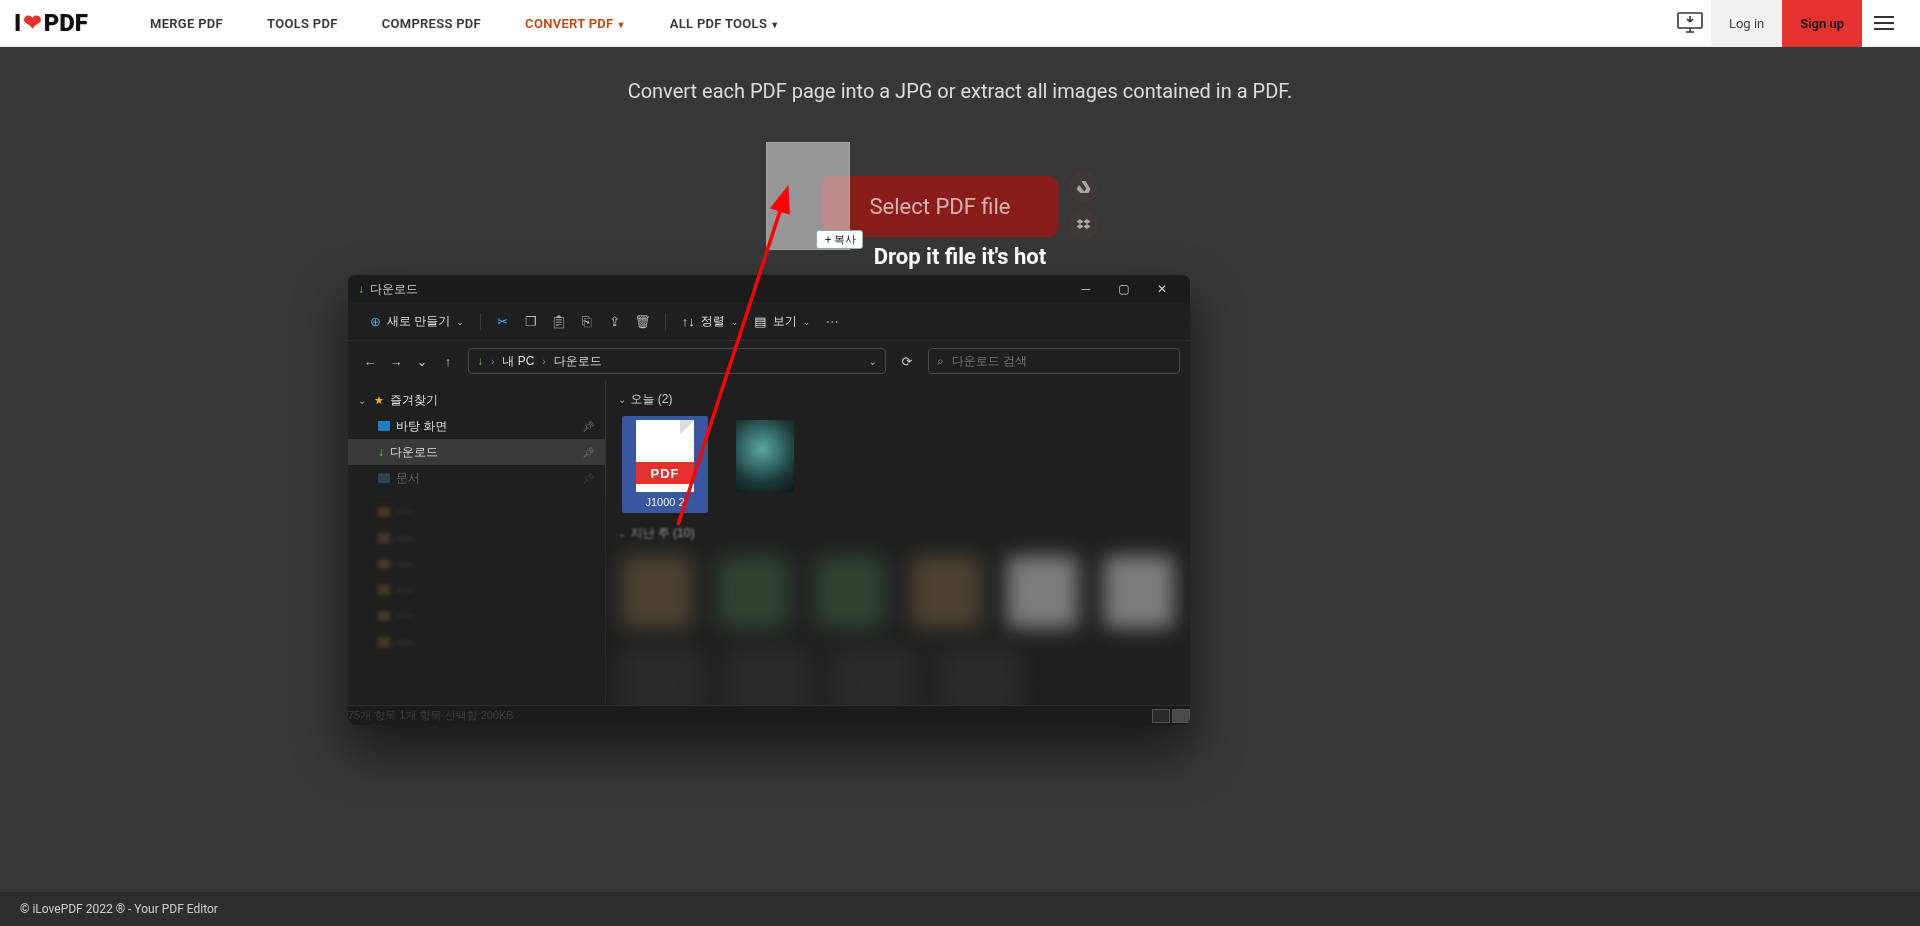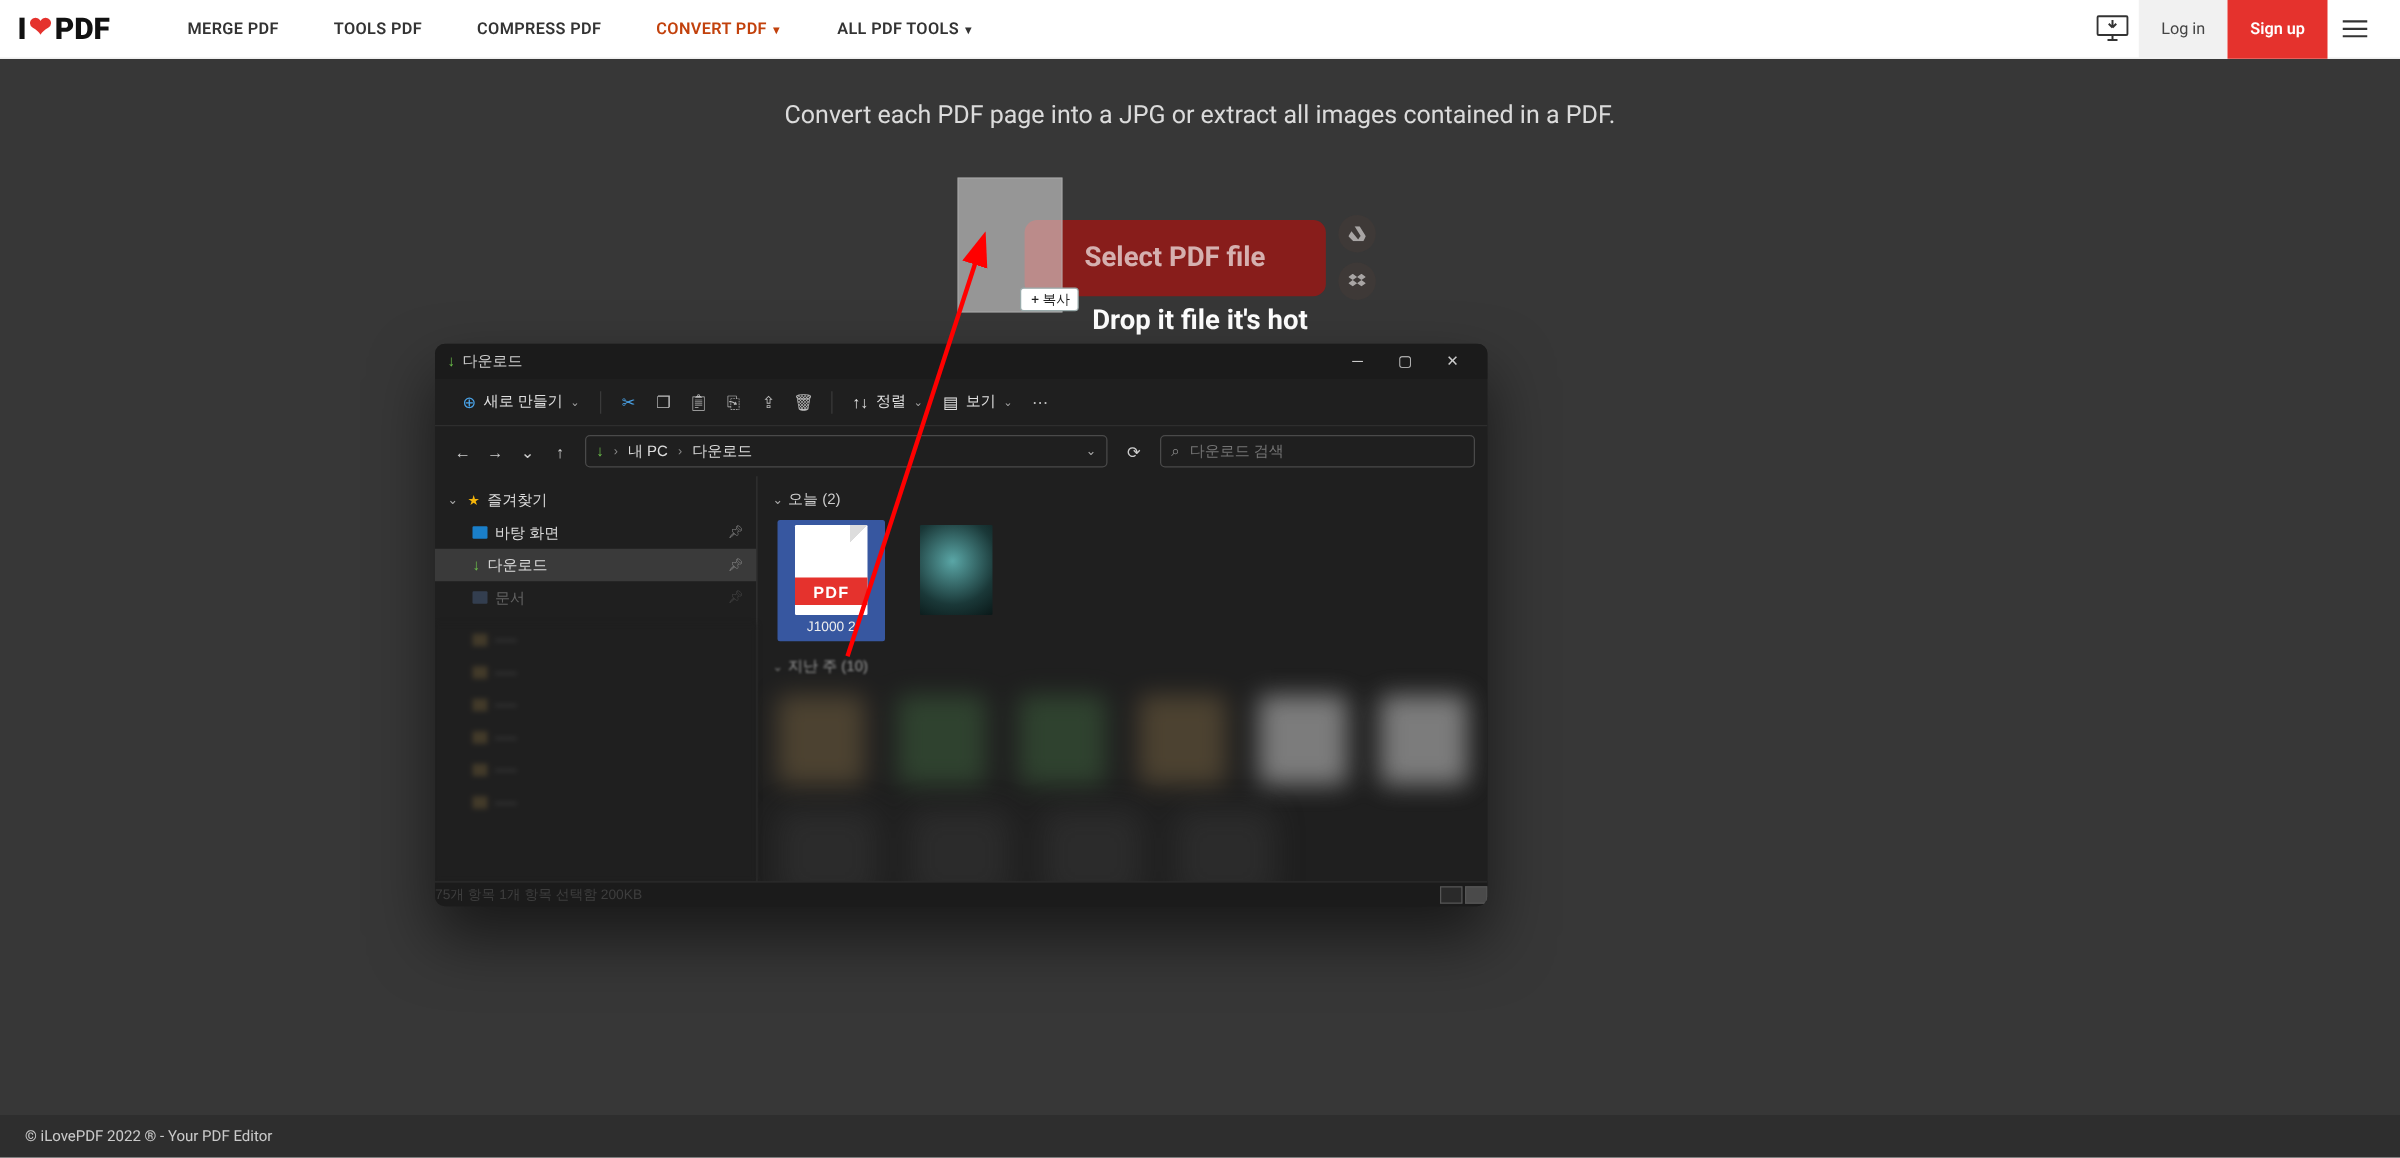--- a/index.html
+++ b/index.html
@@ -9,33 +9,33 @@
     .topnav { position: absolute; top: 0; left: 0; right: 0; height: 47px; background: #fff; display: flex; align-items: center; padding: 0 14px; border-bottom: 1px solid #eee; z-index: 20; }
     .logo { display: flex; align-items: center; font-weight: 900; font-size: 24px; letter-spacing: 0px; color: #111; }
     .logo .heart { color: #E5322D; font-size: 22px; position: relative; top: -1px; margin: 0 2px; }
     .nav-items { display: flex; margin-left: 40px; gap: 0; }
     .nav-item { font-size: 13px; font-weight: 600; color: #333; padding: 0 22px; cursor: pointer; letter-spacing: 0.3px; }
     .nav-item.active { color: #c2410c; }
     .caret { font-size: 9px; margin-left: 3px; }
     .nav-right { margin-left: auto; display: flex; align-items: center; gap: 0; }
     .desktop-icon { width: 42px; height: 47px; display: flex; align-items: center; justify-content: center; cursor: pointer; }
     .login-btn { background: #f1f1f1; height: 47px; padding: 0 18px; font-size: 13px; display: flex; align-items: center; color: #444; cursor: pointer; }
-    .signup-btn { background: #E5322D; color: #ffffff; height: 47px; padding: 0 18px; font-size: 13px; font-weight: 600; display: flex; align-items: center; cursor: pointer; }
+    .signup-btn { background: #E5322D; color: #0f172a; height: 47px; padding: 0 18px; font-size: 13px; font-weight: 600; display: flex; align-items: center; cursor: pointer; }
     .hamburger { width: 44px; height: 47px; display: flex; align-items: center; justify-content: center; cursor: pointer; }
 
     
     .page-body { position: absolute; top: 47px; left: 0; right: 0; bottom: 0; background: #f9f9f9; }
     .overlay-dark { position: absolute; inset: 0; background: rgba(0,0,0,0.78); }
 
     .hero { position: absolute; top: 28px; left: 0; right: 0; text-align: center; color: #fff; z-index: 5; }
     .hero h1 { font-size: 42px; font-weight: 600; color: rgba(255,255,255,0.92); }
     .hero p { font-size: 20px; color: rgba(255,255,255,0.82); margin-top: 4px; }
 
     .select-btn-wrap { position: absolute; top: 125px; left: 50%; transform: translateX(-50%); display: flex; align-items: center; gap: 10px; z-index: 5; }
-    .select-btn { background: rgba(145,27,24,0.9); color: rgba(255,255,255,0.65); font-size: 22px; font-weight: 700; padding: 18px 48px; border-radius: 10px; cursor: pointer; }
+    .select-btn { background: rgba(145,27,24,0.9); color: rgba(255,255,255,0.65); font-size: 22px; font-weight: 400; padding: 18px 48px; border-radius: 10px; cursor: pointer; }
     .cloud-btns { display: flex; flex-direction: column; gap: 8px; }
     .cloud-btn { width: 30px; height: 30px; border-radius: 50%; background: rgba(62,57,55,0.95); display: flex; align-items: center; justify-content: center; color: rgba(255,255,255,0.55); font-size: 13px; cursor: pointer; }
     .drop-text { position: absolute; top: 197px; left: 50%; transform: translateX(-50%); color: #fff; font-size: 22px; font-weight: 700; z-index: 5; }
 
     
     .drag-ghost { position: absolute; top: 95px; left: 766px; width: 84px; height: 108px; background: rgba(230,230,230,0.55); border: 1px solid rgba(180,180,180,0.5); z-index: 15; }
     .drag-label { position: absolute; top: 183px; left: 816px; background: #fff; border: 1px solid #9aa; border-radius: 3px; font-size: 11px; padding: 1px 6px; color: #222; z-index: 16; display:flex; align-items:center; gap:2px;}
     .drag-label .plus { color:#0066cc; font-weight:700; }
     .red-arrow { position: absolute; top: 138px; left: 622px; width: 230px; height: 370px; z-index: 30; pointer-events:none;}
 

